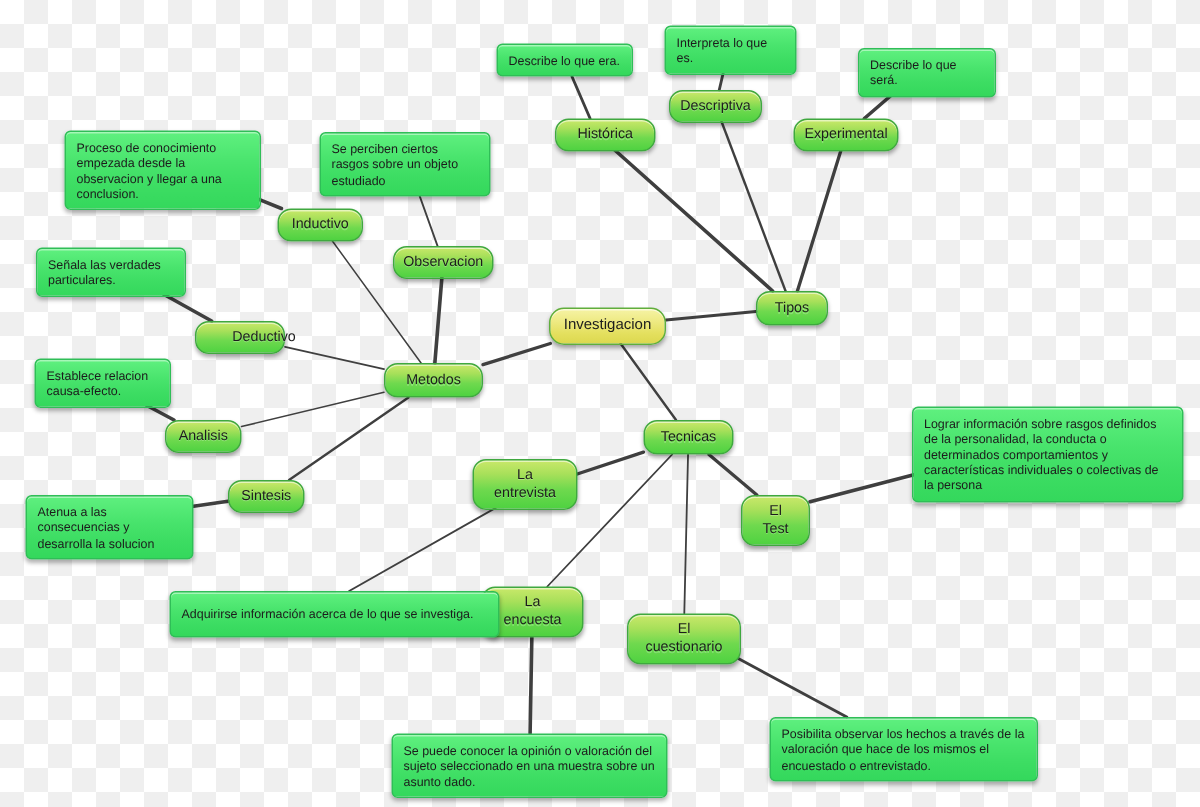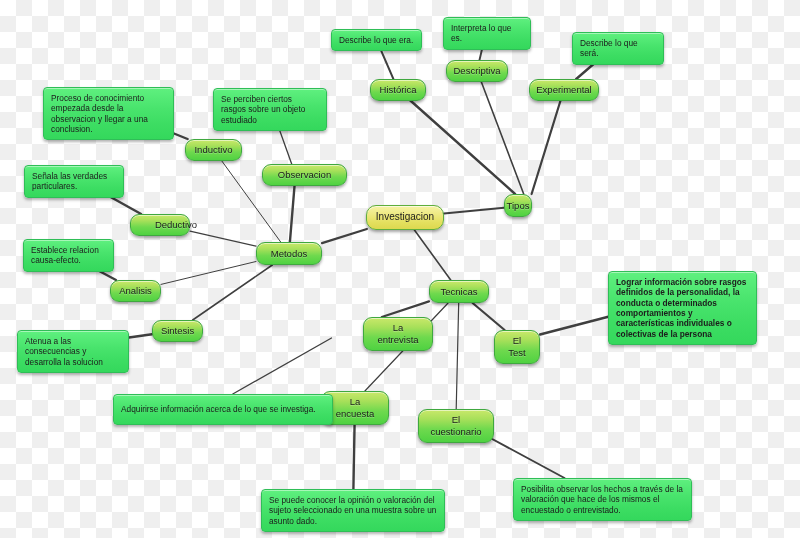--- a/index.html
+++ b/index.html
@@ -102,40 +102,40 @@
       <line x1="479.5" y1="60.0" x2="484.4" y2="39.0" stroke="#3f3f3f" stroke-width="1.9" stroke-linecap="round"></line>
       <line x1="576.2" y1="79.0" x2="605.2" y2="54.0" stroke="#3f3f3f" stroke-width="2.4" stroke-linecap="round"></line>
       <line x1="540.0" y1="334.5" x2="615.0" y2="315.0" stroke="#3f3f3f" stroke-width="2.4" stroke-linecap="round"></line>
       <line x1="331.5" y1="338.0" x2="232.8" y2="394.0" stroke="#3f3f3f" stroke-width="1.3" stroke-linecap="round"></line>
       <line x1="354.8" y1="412.0" x2="353.4" y2="489.0" stroke="#3f3f3f" stroke-width="2.4" stroke-linecap="round"></line>
       <line x1="475.5" y1="430.0" x2="564.5" y2="478.0" stroke="#3f3f3f" stroke-width="1.9" stroke-linecap="round"></line>
     </svg>
   <div id="nodes">
       <div class="node root" style="left: 366px; top: 205px; width: 78px; min-height: 24px;"><span class="txt">Investigacion</span></div>
       <div class="node concept" style="left: 256px; top: 242px; width: 66px; min-height: 23px;"><span class="txt">Metodos</span></div>
-      <div class="node concept" style="left: 504px; top: 194px; width: 28px; min-height: 23px;"><span class="txt">Tipos</span></div>
+      <div class="node concept" style="left: 504px; top: 194px; width: 48px; min-height: 23px;"><span class="txt">Tipos</span></div>
       <div class="node concept" style="left: 429px; top: 280px; width: 60px; min-height: 23px;"><span class="txt">Tecnicas</span></div>
       <div class="node concept" style="left: 185px; top: 139px; width: 57px; min-height: 21px;"><span class="txt">Inductivo</span></div>
-      <div class="node concept" style="left: 262px; top: 164px; width: 85px; min-height: 21px;"><span class="txt">Observacion</span></div>
+      <div class="node concept" style="left: 262px; top: 164px; width: 67px; min-height: 21px;"><span class="txt">Observacion</span></div>
       <div class="node concept" style="left: 130px; top: 214px; width: 60px; min-height: 21px; padding-left: 40px;"><span class="txt">Deductivo</span></div>
       <div class="node concept" style="left: 110px; top: 280px; width: 51px; min-height: 21px;"><span class="txt">Analisis</span></div>
       <div class="node concept" style="left: 152px; top: 320px; width: 51px; min-height: 21px;"><span class="txt">Sintesis</span></div>
-      <div class="node concept" style="left: 370px; top: 79px; width: 56px; min-height: 21px;"><span class="txt">Histórica</span></div>
+      <div class="node concept" style="left: 370px; top: 79px; width: 67px; min-height: 21px;"><span class="txt">Histórica</span></div>
       <div class="node concept" style="left: 446px; top: 60px; width: 62px; min-height: 21px;"><span class="txt">Descriptiva</span></div>
       <div class="node concept" style="left: 529px; top: 79px; width: 70px; min-height: 21px;"><span class="txt">Experimental</span></div>
-      <div class="node concept" style="left: 315px; top: 317px; width: 70px; min-height: 21px; margin-left: 48px;"><span class="txt">La entrevista</span></div>
+      <div class="node concept" style="left: 315px; top: 306px; width: 70px; min-height: 21px;"><span class="txt">La entrevista</span></div>
       <div class="node concept" style="left: 321px; top: 391px; width: 68px; min-height: 21px;"><span class="txt">La encuesta</span></div>
       <div class="node concept" style="left: 418px; top: 409px; width: 76px; min-height: 21px;"><span class="txt">El cuestionario</span></div>
       <div class="node concept" style="left: 494px; top: 330px; width: 46px; min-height: 21px;"><span class="txt">El Test</span></div>
       <div class="node leaf" style="left: 43px; top: 87px; width: 131px; min-height: 40px;"><span class="txt">Proceso de conocimiento empezada desde la observacion y llegar a una conclusion.</span></div>
       <div class="node leaf" style="left: 213px; top: 88px; width: 114px; min-height: 31px;"><span class="txt">Se perciben ciertos rasgos sobre  un objeto estudiado</span></div>
       <div class="node leaf" style="left: 24px; top: 165px; width: 100px; min-height: 31px;"><span class="txt">Señala las verdades particulares.</span></div>
       <div class="node leaf" style="left: 23px; top: 239px; width: 91px; min-height: 31px;"><span class="txt">Establece relacion causa-efecto.</span></div>
       <div class="node leaf" style="left: 17px; top: 330px; width: 112px; min-height: 31px;"><span class="txt">Atenua a las consecuencias y desarrolla la solucion</span></div>
       <div class="node leaf" style="left: 331px; top: 29px; width: 91px; min-height: 22px;"><span class="txt">Describe lo que era.</span></div>
       <div class="node leaf" style="left: 443px; top: 17px; width: 88px; min-height: 22px;"><span class="txt">Interpreta lo que es.</span></div>
       <div class="node leaf" style="left: 572px; top: 32px; width: 92px; min-height: 22px;"><span class="txt">Describe lo que será.</span></div>
-      <div class="node leaf" style="left: 608px; top: 271px; width: 149px; min-height: 44px; font-weight: bold;"><span class="txt">Lograr información sobre rasgos definidos de la personalidad, la conducta o determinados comportamientos y características individuales o colectivas de la persona</span></div>
+      <div class="node leaf" style="left: 608px; top: 271px; width: 181px; min-height: 44px;"><span class="txt">Lograr información sobre rasgos definidos de la personalidad, la conducta o determinados comportamientos y características individuales o colectivas de la persona</span></div>
       <div class="node leaf" style="left: 113px; top: 394px; width: 220px; min-height: 31px;"><span class="txt">Adquirirse información acerca de lo que se investiga.</span></div>
       <div class="node leaf" style="left: 261px; top: 489px; width: 184px; min-height: 41px;"><span class="txt">Se puede conocer la opinión o valoración del sujeto seleccionado en una muestra sobre un asunto dado.</span></div>
       <div class="node leaf" style="left: 513px; top: 478px; width: 179px; min-height: 41px;"><span class="txt">Posibilita observar los hechos a través de la valoración que hace de los mismos el encuestado o entrevistado.</span></div>
     </div>
 </div>
 
 </body></html>

